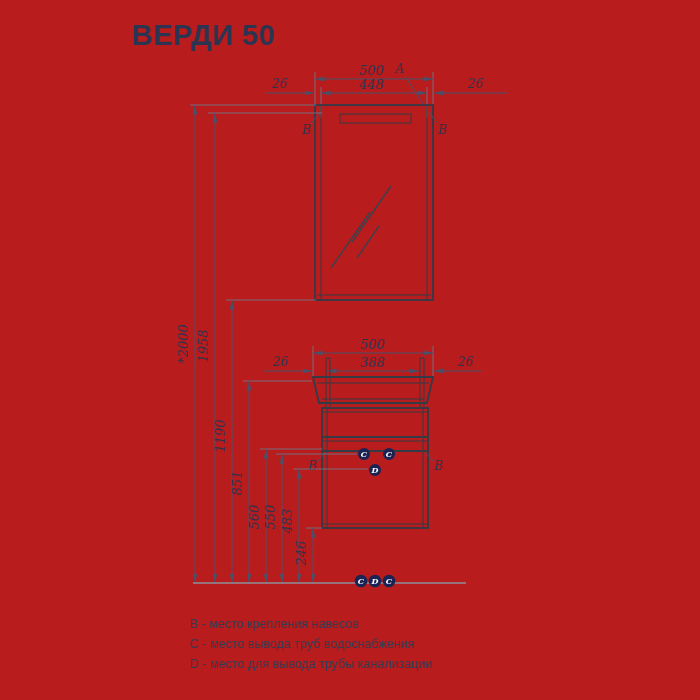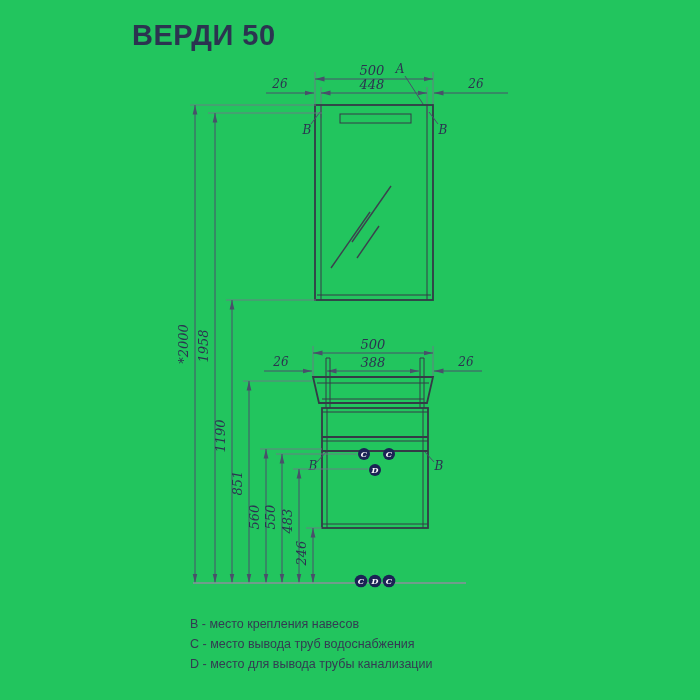--- a/index.html
+++ b/index.html
@@ -1,16 +1,16 @@
 <!DOCTYPE html>
 <html><head>
 <meta charset="utf-8">
 <style>
   html,body{margin:0;padding:0;background:#ffffff;}
-  .page{position:relative;width:700px;height:700px;background:#22c55e;overflow:hidden;
+  .page{position:relative;width:700px;height:700px;background:#b91c1c;overflow:hidden;
         font-family:"Liberation Sans", sans-serif;}
   svg{position:absolute;left:0;top:0;}
   .obj{stroke:#343a46;stroke-width:1.8;fill:none;}
   .objthin{stroke:#343a46;stroke-width:1;fill:none;}
   .dim{stroke:#49506a;stroke-width:1;fill:none;}
   .ext{stroke:#6f7689;stroke-width:0.9;fill:none;}
   .floor{stroke:#8b8f9c;stroke-width:1.6;}
   .dimtext{fill:#2c3350;font-family:"DejaVu Serif",serif;font-style:italic;font-size:13px;text-anchor:middle;}
   .dimtext-sm{fill:#2c3350;font-family:"DejaVu Serif",serif;font-style:italic;font-size:12px;text-anchor:middle;}
   .reftext{fill:#2c3350;font-family:"DejaVu Serif",serif;font-style:italic;font-size:12px;text-anchor:middle;}

